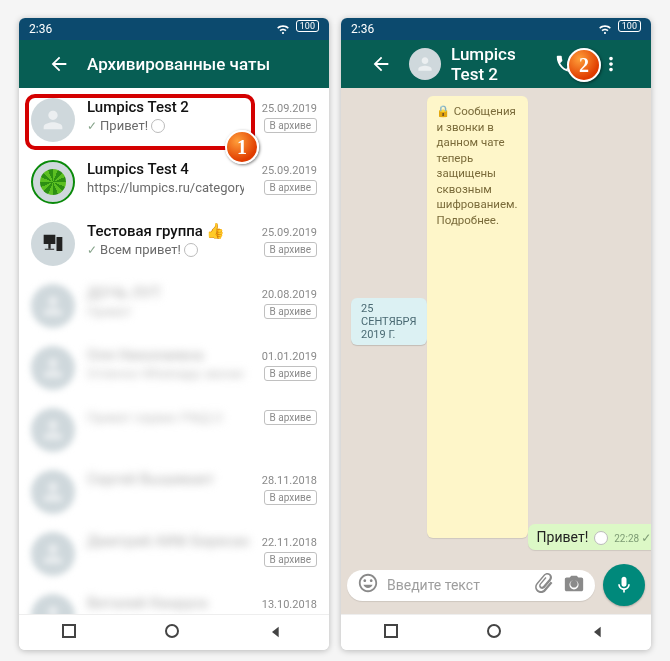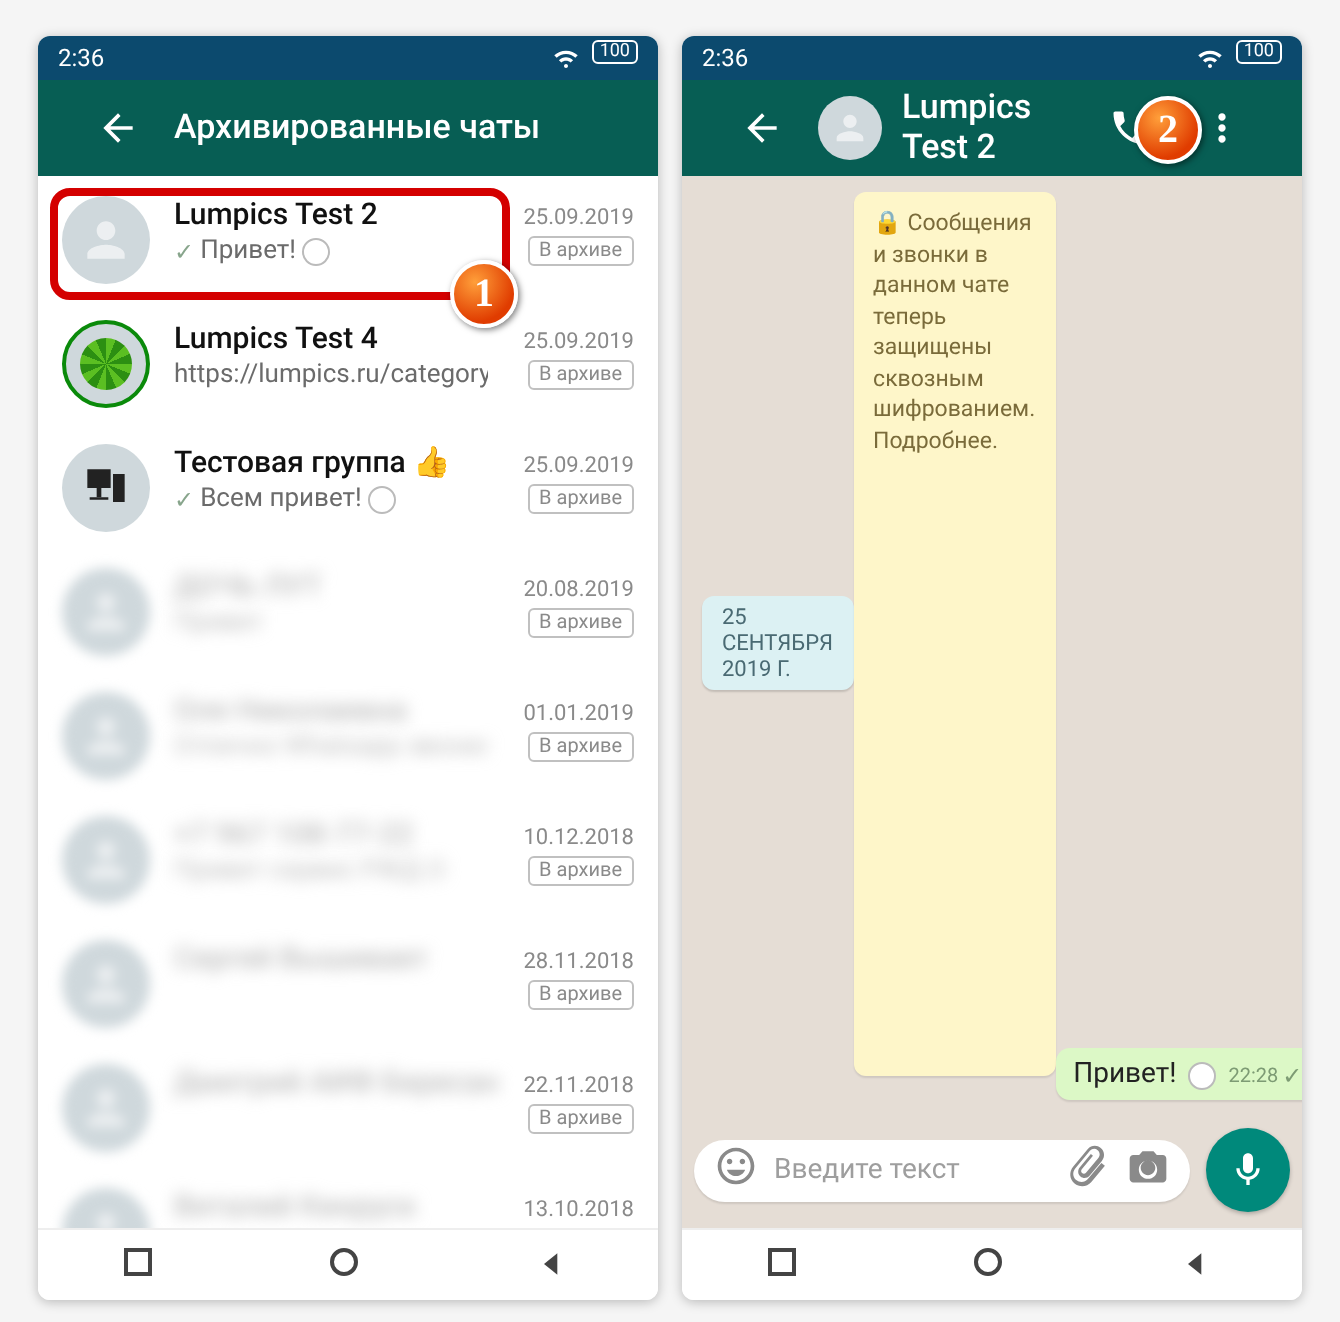--- a/index.html
+++ b/index.html
@@ -331,24 +331,20 @@
           </div>
         </div>
       </div>
       <div class="chat-item blur">
         <div class="avatar" style="position: relative;">
           <svg viewBox="0 0 24 24">
             <path d="M12 12c2.2 0 4-1.8 4-4s-1.8-4-4-4-4 1.8-4 4 1.8 4 4 4zm0 2c-2.7 0-8 1.3-8 4v2h16v-2c0-2.7-5.3-4-8-4z"></path>
           </svg>
         </div>
         <div class="content">
-          <div class="row1">
-            <div class="name">+7 967 108-77-22</div>
-            <div class="date">10.12.2018</div>
-          </div>
           <div class="row2">
             <div class="preview">
               <span>Привет сервис РЖД О</span>
             </div>
             <div class="archive-badge">В архиве</div>
           </div>
         </div>
       </div>
       <div class="chat-item blur">
         <div class="avatar" style="position: relative;">

